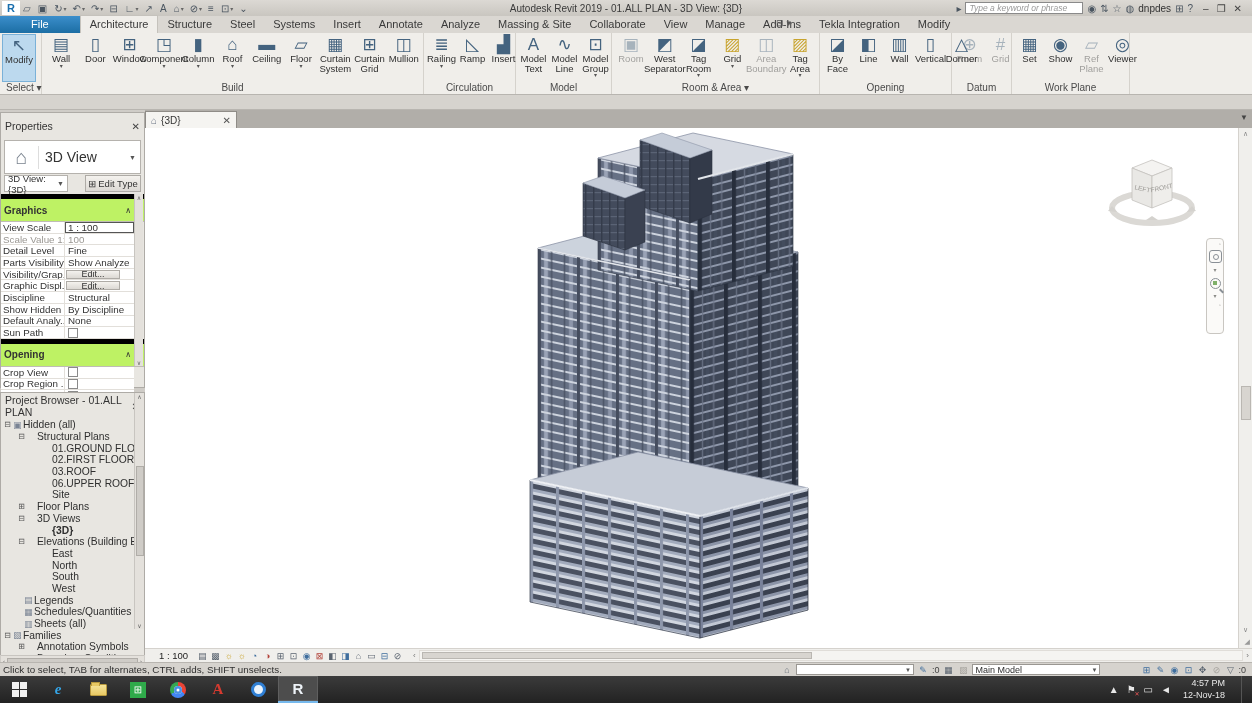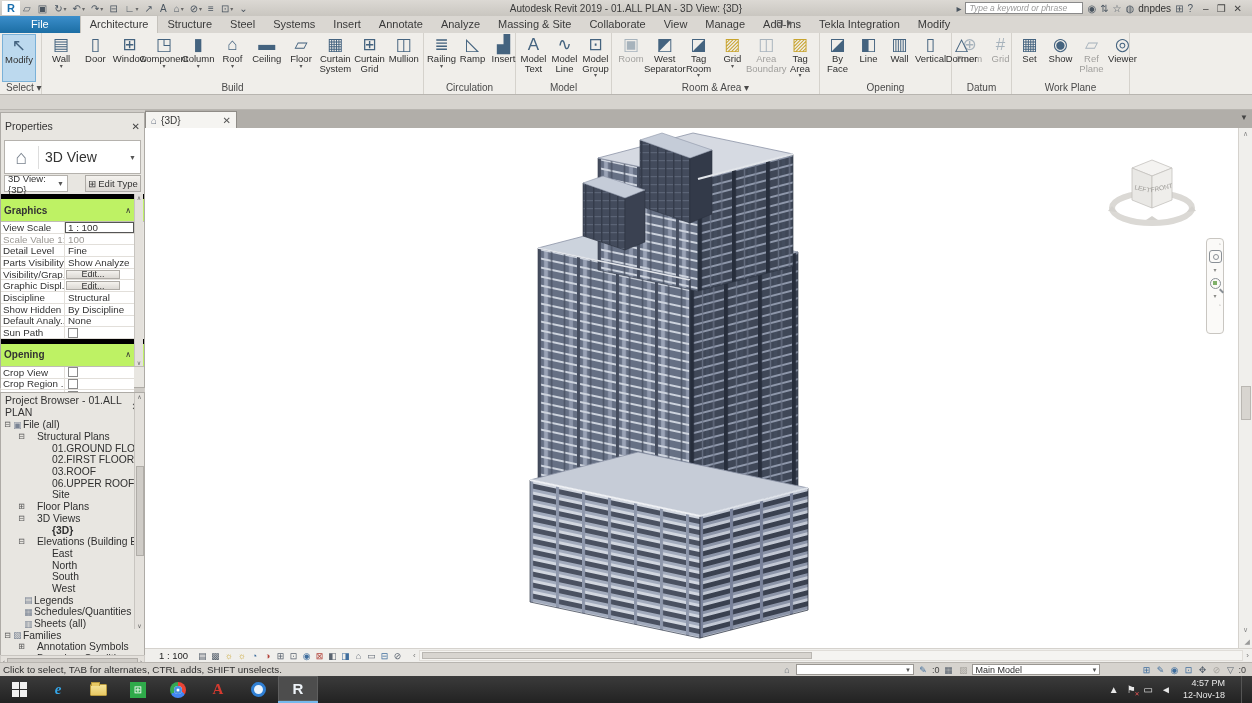--- a/index.html
+++ b/index.html
@@ -683,21 +683,21 @@
     <div class="palette browser">
       <div class="pal-title">
         <span>Project Browser - 01.ALL PLAN</span>
         <span class="x">✕</span>
       </div>
       <div class="tree">
 
           <div class="titem d0">
             <span class="exp">⊟</span>
             <span class="ticon">▣</span>
-            <span>File (all)</span>
+            <span>Hidden (all)</span>
           </div>
 
           <div class="titem d1">
             <span class="exp">⊟</span>
             <span class="ticon"></span>
             <span>Structural Plans</span>
           </div>
 
           <div class="titem d2">
             <span class="exp"></span>

